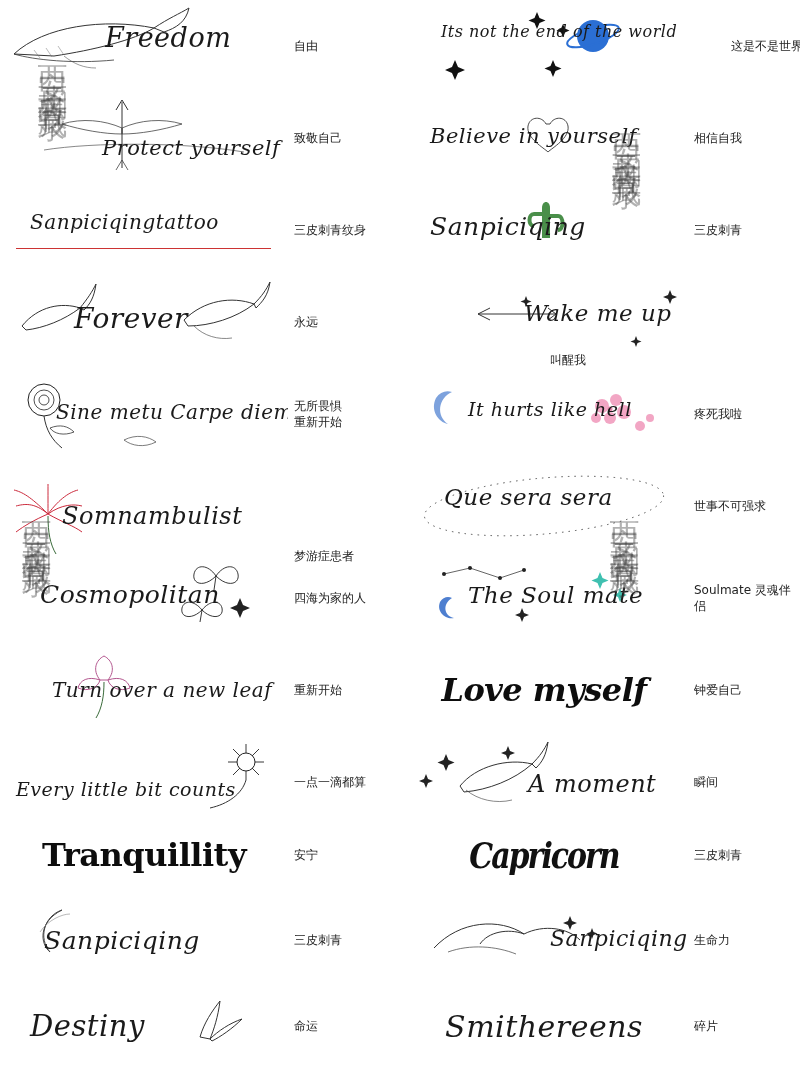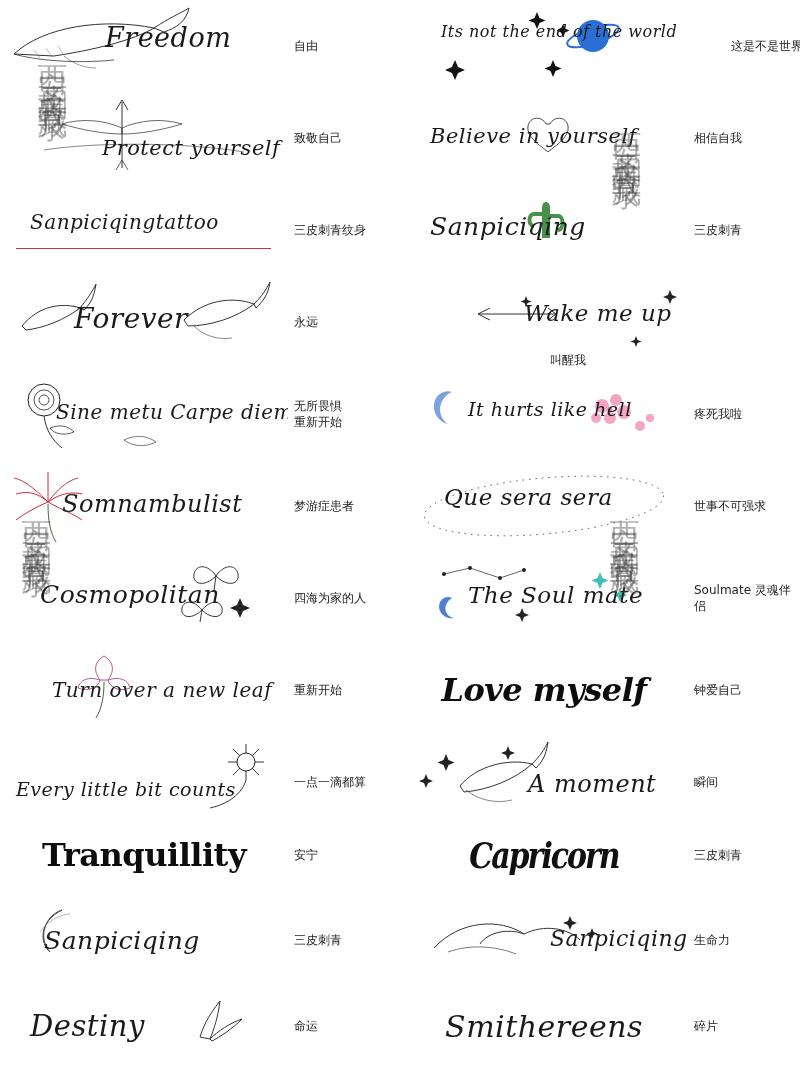--- a/index.html
+++ b/index.html
@@ -184,21 +184,21 @@
           <path d="M120 70 C132 64, 144 66, 152 72 C140 78, 128 76, 120 70 Z" fill="none" stroke="#444" stroke-width="0.7"></path>
         </svg>
         <span class="script" style="position:absolute; left:56px; top:32px; font-size:20px;">Sine metu  Carpe diem</span>
       </div>
       <div class="label">
         <span>无所畏惧</span>
         <span class="l2">重新开始</span>
       </div>
     </div>
 
-    <div class="row" style="top:460px; height:92px;">
+    <div class="row" style="top:472px; height:92px;align-items:flex-end;">
       <div class="art">
         <svg width="280" height="88" viewBox="0 0 280 88">
           <g stroke="#cc2b3d" stroke-width="1" fill="none">
             <path d="M44 40 C26 22, 18 18, 10 16"></path>
             <path d="M44 40 C30 28, 20 30, 12 32"></path>
             <path d="M44 40 C30 46, 20 52, 12 58"></path>
             <path d="M44 40 C56 24, 66 18, 74 16"></path>
             <path d="M44 40 C58 30, 70 30, 78 32"></path>
             <path d="M44 40 C58 48, 70 52, 78 58"></path>
             <path d="M44 40 C44 24, 44 16, 44 10"></path>

